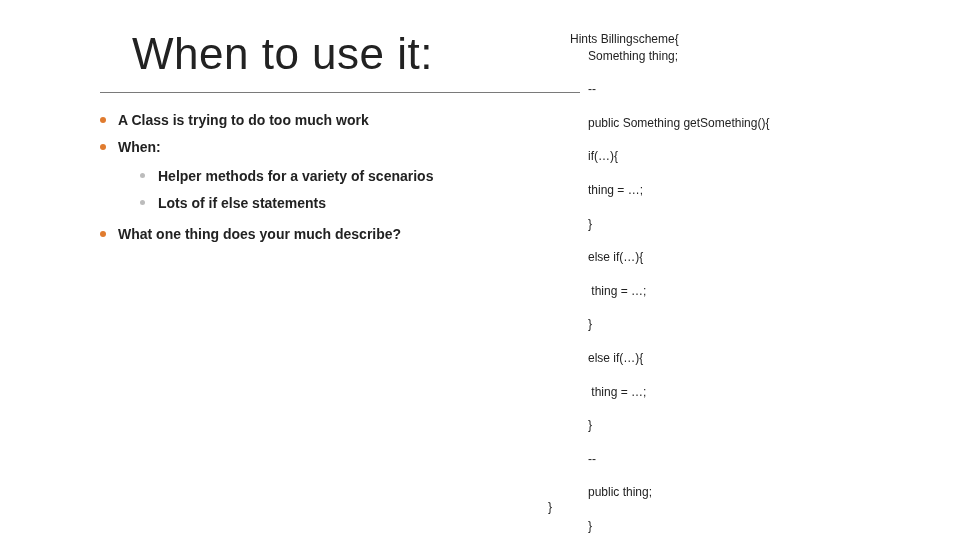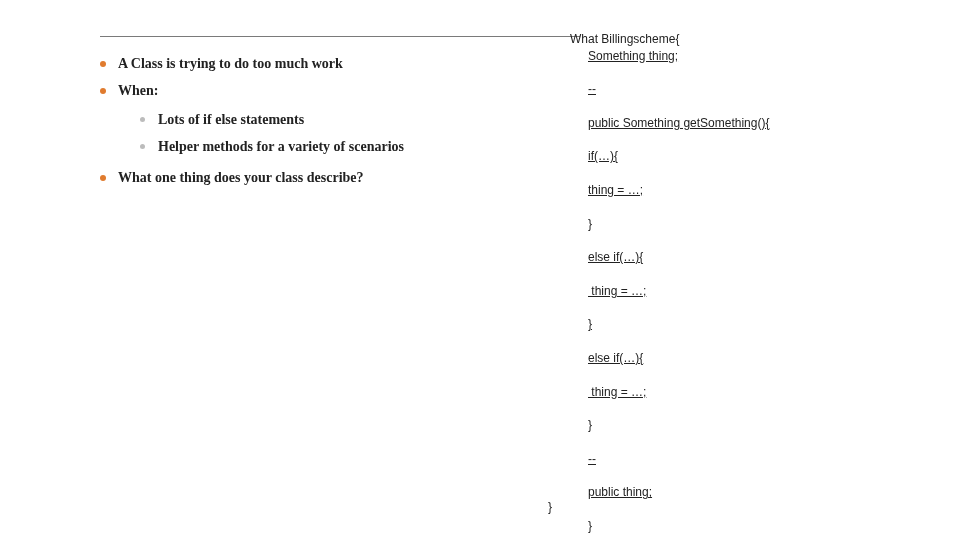--- a/index.html
+++ b/index.html
@@ -47,21 +47,20 @@
     margin: 0;
     padding: 0;
     font-size: 14px;
     font-weight: 600;
     color: #222;
   }
   ul.bullets > li {
     position: relative;
     padding: 4px 0 4px 18px;
     line-height: 1.35;
-    font-family: Liberation Serif, serif;
   }
   ul.bullets > li::before {
     content: "";
     position: absolute;
     left: 0;
     top: 10px;
     width: 6px;
     height: 6px;
     border-radius: 50%;
     background: #e07b2e;
@@ -93,52 +92,55 @@
     top: 14px;
     width: 370px;
     font-family: "Segoe UI", Arial, sans-serif;
     font-size: 12px;
     color: #222;
     line-height: 1.4;
   }
   .code-block {
     white-space: pre;
   }
-  .ind1 { padding-left: 18px; display:block;text-decoration:underline; }
+  .ind1 { padding-left: 18px; display:block; }
   .close-brace {
     position: absolute;
     left: 548px;
     top: 500px;
     font-size: 12px;
     color: #222;
   }
 </style>
 </head>
 <body>
 
 <div class="slide">
 
   <div class="left-col">
+    <div class="title-wrap">
+      <h1 class="title">When to use it:</h1>
+    </div>
     <hr class="rule">
     <ul class="bullets">
       <li>A Class is trying to do too much work</li>
       <li>
         <span>When:</span>
         <ul class="sub">
+          <li>Helper methods for a variety of scenarios</li>
           <li>Lots of if else statements</li>
-          <li>Helper methods for a variety of scenarios</li>
         </ul>
       </li>
-      <li>What one thing does your class describe?</li>
+      <li>What one thing does your much describe?</li>
     </ul>
   </div>
 
   <div class="right-col">
     <div class="code-block">
-<span>What Billingscheme{</span>
+<span>Hints Billingscheme{</span>
 <span class="ind1">Something thing;</span>
 <span class="ind1">--</span>
 <span class="ind1">public Something getSomething(){</span>
 <span class="ind1">if(…){</span>
 <span class="ind1">thing = …;</span>
 <span class="ind1">}</span>
 <span class="ind1">else if(…){</span>
 <span class="ind1"> thing = …;</span>
 <span class="ind1">}</span>
 <span class="ind1">else if(…){</span>

